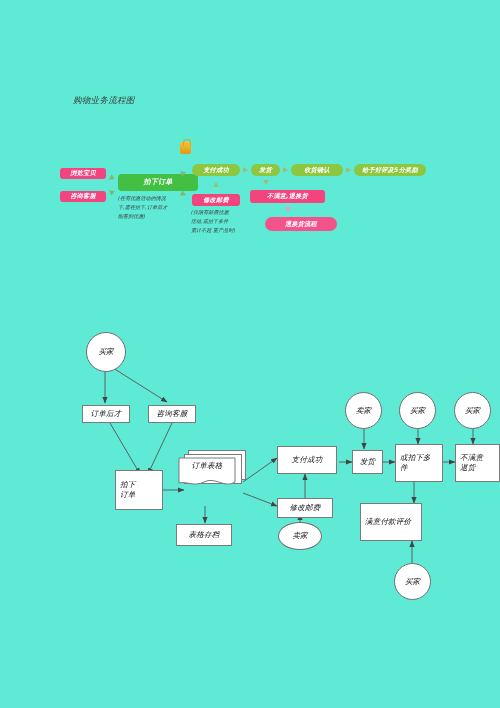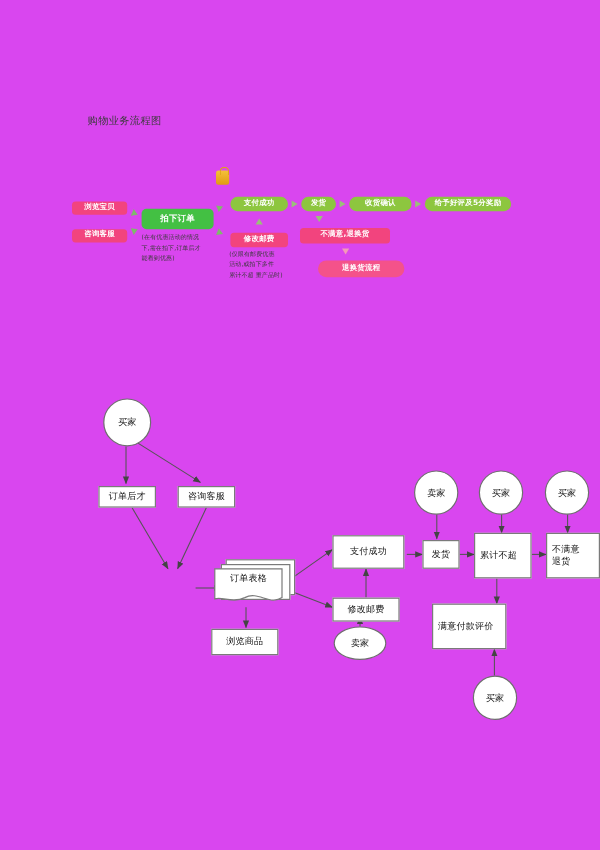--- a/index.html
+++ b/index.html
@@ -1,21 +1,21 @@
 <!DOCTYPE html>
 <html><head>
 <meta charset="utf-8">
 <style>
   html,body{margin:0;padding:0;background:#fff;}
   body{
     width:500px;height:708px;position:relative;overflow:hidden;
     font-family:"DejaVu Sans","Liberation Sans",sans-serif;
     color:#222;
   }
-  .page{position:absolute;inset:0;background:#d946ef;}
+  .page{position:absolute;inset:0;background:#5eead4;font-style:italic;}
 
   
   .doc-title{
     position:absolute;left:73px;top:95px;
     font-family:"DejaVu Serif","Liberation Serif",serif;
     font-size:8.5px;color:#3a3a3a;letter-spacing:.3px;
     white-space:nowrap;
   }
 
   
@@ -101,21 +101,21 @@
   <div class="banner">
 
     <div class="logo-badge"></div>
 
     <div class="bx pink" style="left:0px;top:40px;width:46px;height:11px;">浏览宝贝</div>
     <div class="bx pink" style="left:0px;top:63px;width:46px;height:11px;">咨询客服</div>
 
     <div class="tri tri-gr" style="left:50px;top:47px;transform:rotate(24deg);"></div>
     <div class="tri tri-gr" style="left:50px;top:61px;transform:rotate(-24deg);"></div>
 
-    <div class="bx green-main" style="left:58px;top:46px;width:60px;height:17px;">拍下订单</div>
+    <div class="bx green-main" style="left:58px;top:46px;width:80px;height:17px;">拍下订单</div>
 
     <div class="note" style="left:58px;top:67px;">(在有优惠活动的情况</div>
     <div class="note" style="left:58px;top:76px;">下,需在拍下,订单后才</div>
     <div class="note" style="left:58px;top:85px;">能看到优惠)</div>
 
     <div class="tri tri-gr" style="left:121px;top:42px;transform:rotate(-22deg);"></div>
 
     <div class="tri tri-gr" style="left:121px;top:63px;transform:rotate(22deg);"></div>
 
     <div class="bx green-pill" style="left:132px;top:36px;width:48px;height:12px;">支付成功</div>
@@ -197,46 +197,50 @@
         <path d="M412,253 L412,231"></path>
       </g>
     </svg>
 
     <div class="oval" style="left:86px;top:22px;width:40px;height:40px;">买家</div>
 
     <div class="node center" style="left:82px;top:95px;width:48px;height:18px;">订单后才</div>
 
     <div class="node center" style="left:148px;top:95px;width:48px;height:18px;">咨询客服</div>
 
-
-    <div class="doc-stack" style="left:178px;top:156px;width:68px;height:40px;">
+    <div class="node" style="left:115px;top:160px;width:48px;height:40px;flex-direction:column;align-items:flex-start;justify-content:center;">
+      <span style="white-space:pre-line;">拍下
+订单</span>
+    </div>
+
+    <div class="doc-stack" style="left:178px;top:140px;width:68px;height:40px;">
       <div class="sheet" style="left:10px;top:0px;width:56px;height:28px;"></div>
       <div class="sheet" style="left:6px;top:4px;width:56px;height:28px;"></div>
       <svg width="68" height="40" style="position:absolute;left:0;top:0;">
         <path d="M1,8 L57,8 L57,32 C47,39 37,26 26,32 C16,37 8,31 1,33 Z" fill="#fff" stroke="#7a7a7a" stroke-width="1"></path>
       </svg>
       <div class="label" style="left:1px;top:4px;width:56px;height:24px;">订单表格</div>
     </div>
 
-    <div class="node center" style="left:176px;top:214px;width:56px;height:22px;">浏览商品</div>
+    <div class="node center" style="left:176px;top:214px;width:56px;height:22px;">表格存档</div>
 
     <div class="node center" style="left:277px;top:136px;width:60px;height:28px;">支付成功</div>
 
     <div class="node center" style="left:277px;top:188px;width:56px;height:20px;">修改邮费</div>
 
     <div class="oval" style="left:278px;top:212px;width:44px;height:28px;">卖家</div>
 
     <div class="oval" style="left:345px;top:82px;width:37px;height:37px;">卖家</div>
 
     <div class="node center" style="left:352px;top:140px;width:31px;height:24px;">发货</div>
 
     <div class="oval" style="left:399px;top:82px;width:37px;height:37px;">买家</div>
 
     <div class="node" style="left:395px;top:134px;width:48px;height:38px;flex-direction:column;align-items:flex-start;justify-content:center;">
-      <span style="white-space:normal;">累计不超</span>
+      <span style="white-space:normal;">或拍下多件</span>
     </div>
 
     <div class="oval" style="left:454px;top:82px;width:37px;height:37px;">买家</div>
 
     <div class="node" style="left:455px;top:134px;width:45px;height:38px;flex-direction:column;align-items:flex-start;justify-content:center;">
       <span style="white-space:pre-line;">不满意
 退货</span>
     </div>
 
     <div class="node" style="left:360px;top:193px;width:62px;height:38px;align-items:center;">

